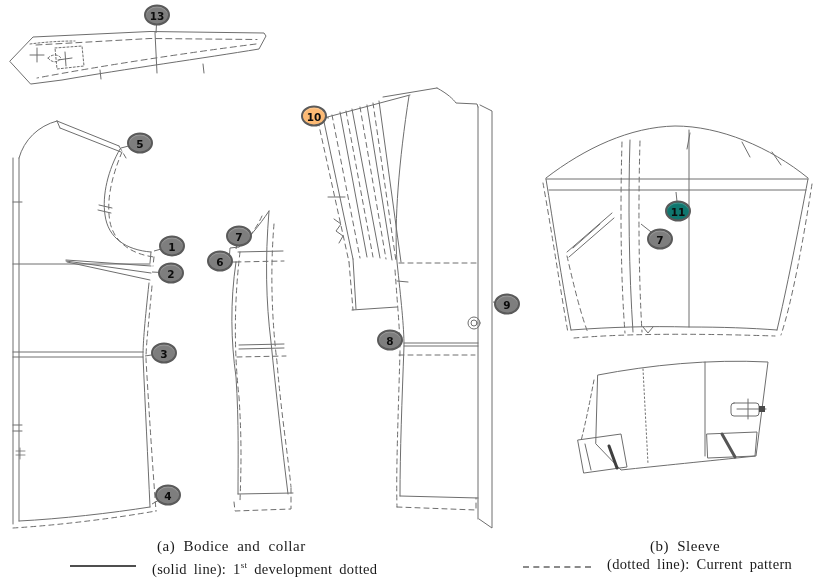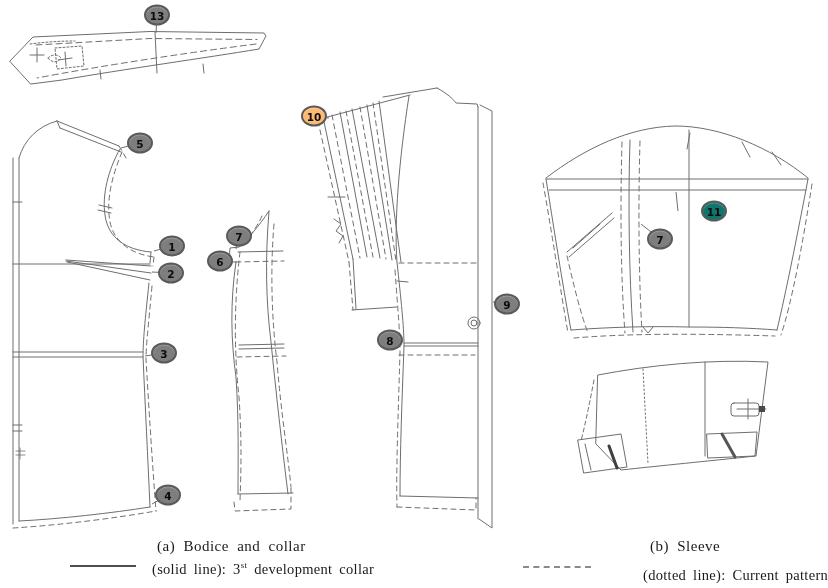--- a/index.html
+++ b/index.html
@@ -155,29 +155,29 @@
       <div class="marker" style="left: 172px; top: 246px; background: rgb(126, 126, 126); border-color: rgb(90, 90, 90); color: rgb(12, 12, 12);">1</div>
       <div class="marker" style="left: 171px; top: 273px; background: rgb(126, 126, 126); border-color: rgb(90, 90, 90); color: rgb(12, 12, 12);">2</div>
       <div class="marker" style="left: 164px; top: 353px; background: rgb(126, 126, 126); border-color: rgb(90, 90, 90); color: rgb(12, 12, 12);">3</div>
       <div class="marker" style="left: 168px; top: 495px; background: rgb(126, 126, 126); border-color: rgb(90, 90, 90); color: rgb(12, 12, 12);">4</div>
       <div class="marker" style="left: 140px; top: 143px; background: rgb(126, 126, 126); border-color: rgb(90, 90, 90); color: rgb(12, 12, 12);">5</div>
       <div class="marker" style="left: 220px; top: 261px; background: rgb(126, 126, 126); border-color: rgb(90, 90, 90); color: rgb(12, 12, 12);">6</div>
       <div class="marker" style="left: 239px; top: 236px; background: rgb(126, 126, 126); border-color: rgb(90, 90, 90); color: rgb(12, 12, 12);">7</div>
       <div class="marker" style="left: 390px; top: 340px; background: rgb(126, 126, 126); border-color: rgb(90, 90, 90); color: rgb(12, 12, 12);">8</div>
       <div class="marker" style="left: 507px; top: 304px; background: rgb(126, 126, 126); border-color: rgb(90, 90, 90); color: rgb(12, 12, 12);">9</div>
       <div class="marker" style="left: 314px; top: 116px; background: #fdba74; border-color: rgb(90, 90, 90); color: rgb(12, 12, 12);">10</div>
-      <div class="marker" style="left: 678px; top: 211px; background: #0f766e; border-color: rgb(90, 90, 90); color: rgb(12, 12, 12); margin-left: 36px;">11</div>
+      <div class="marker" style="left: 678px; top: 211px; background: #0f766e; border-color: rgb(90, 90, 90); color: rgb(12, 12, 12);">11</div>
       <div class="marker" style="left: 660px; top: 239px; background: rgb(126, 126, 126); border-color: rgb(90, 90, 90); color: rgb(12, 12, 12);">7</div>
       <div class="marker" style="left: 157px; top: 15px; background: rgb(126, 126, 126); border-color: rgb(90, 90, 90); color: rgb(12, 12, 12);">13</div>
     </div>
 
   <div class="captions">
     <div class="cap-title" style="left:157px;top:4px;">(a) Bodice and collar</div>
     <div class="swatch solid" style="left:70px;top:31px;width:66px;"></div>
     <div class="cap-legend" style="left:152px;top:26px;">
-      <span>(solid line): 3</span><sup>st</sup><span> development  collar</span>
+      <span>(solid line): 1</span><sup>st</sup><span> development  dotted</span>
     </div>
 
     <div class="cap-title" style="left:650px;top:4px;">(b) Sleeve</div>
     <div class="swatch dashed" style="left:523px;top:32px;width:68px;"></div>
-    <div class="cap-legend" style="left:607px;top:33px;margin-left:36px;">(dotted line): Current pattern</div>
+    <div class="cap-legend" style="left:607px;top:22px;">(dotted line): Current pattern</div>
   </div>
 </div>
 
 </body></html>

